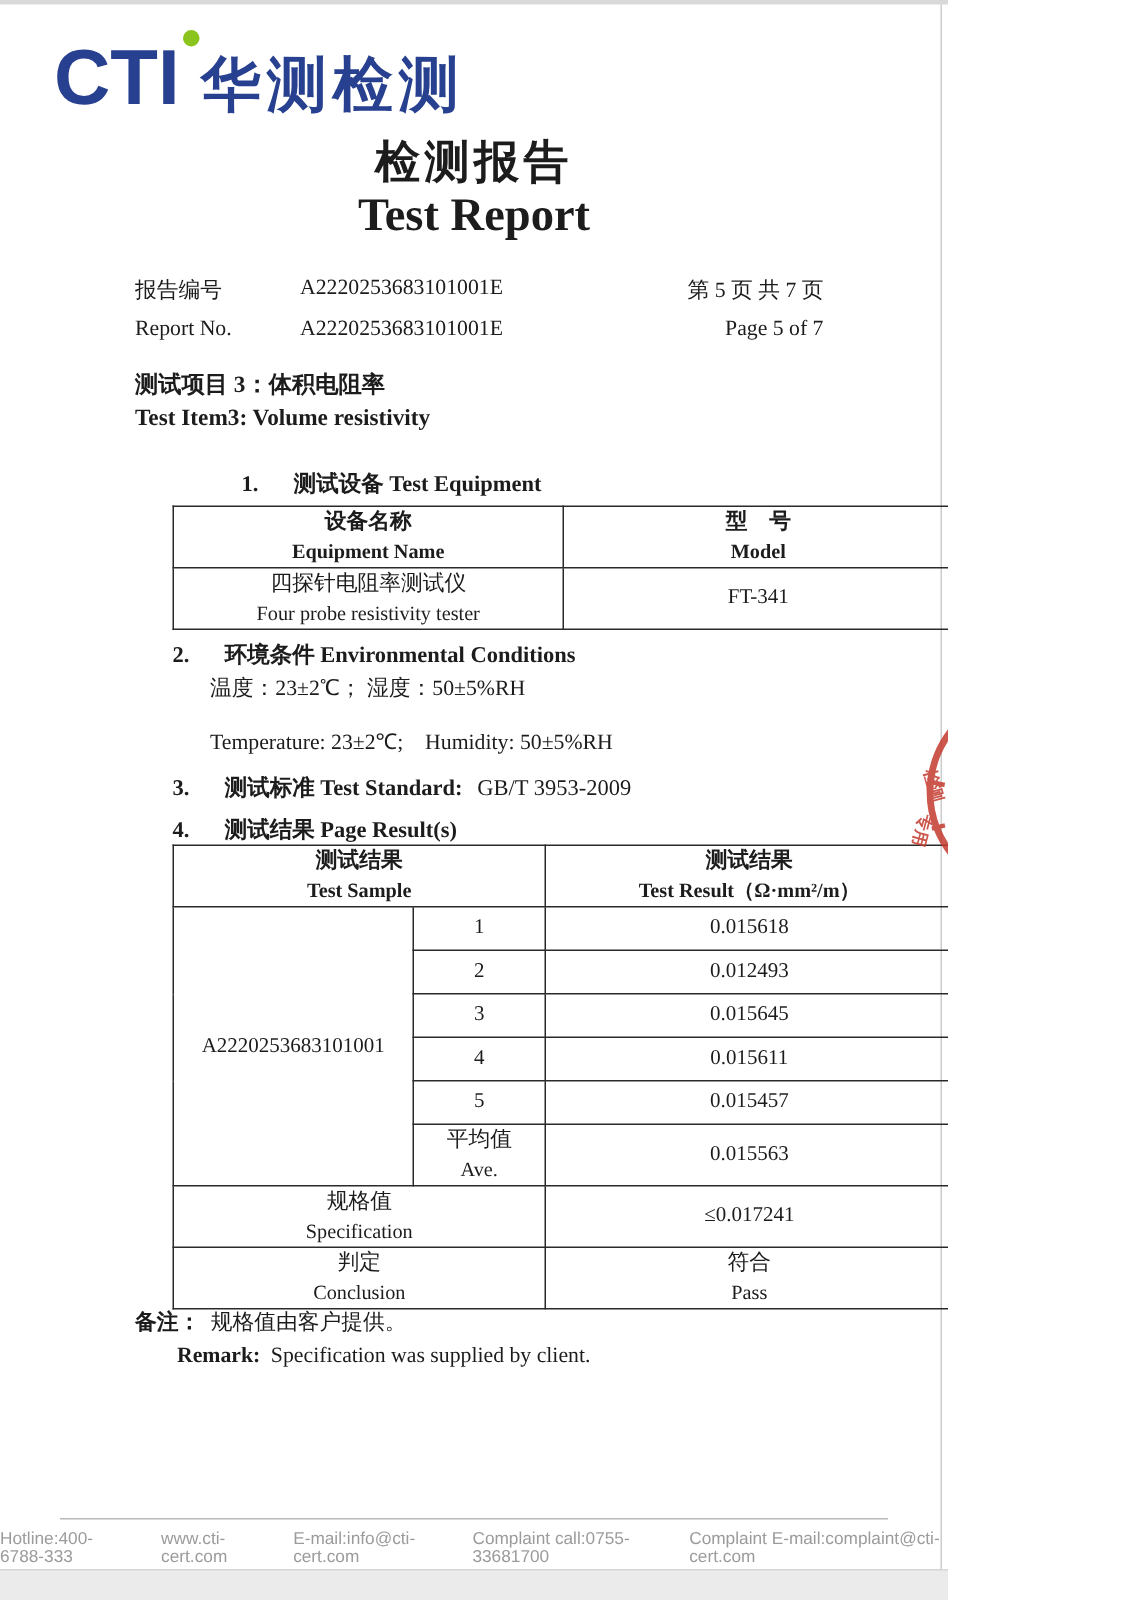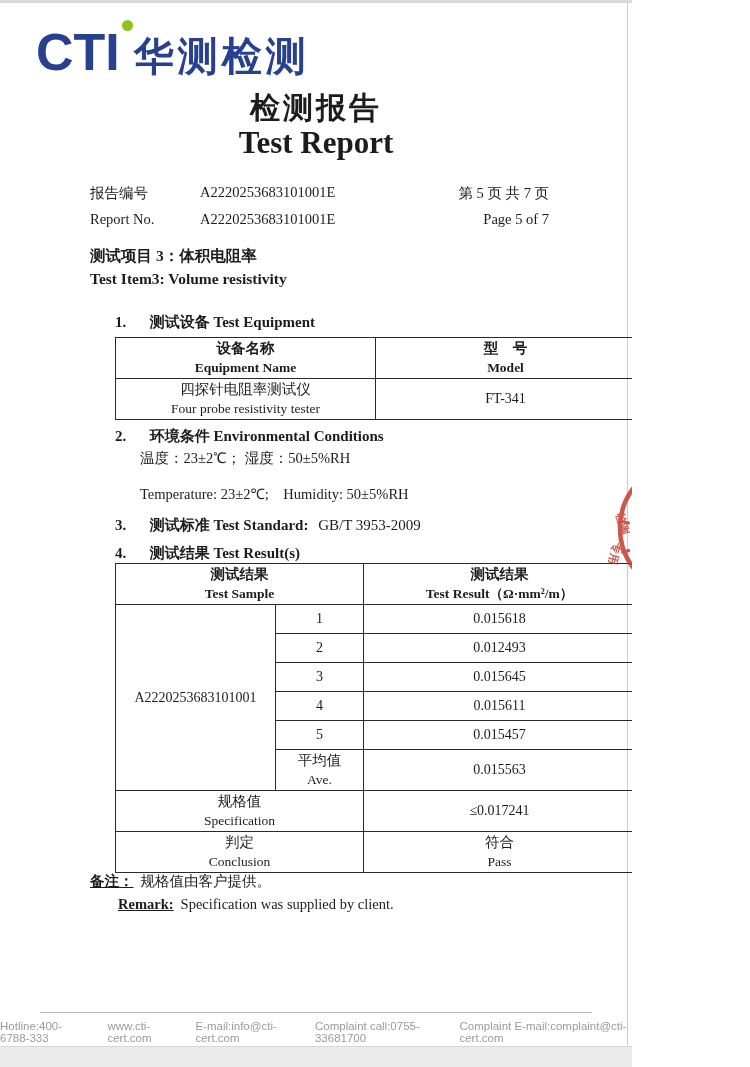--- a/index.html
+++ b/index.html
@@ -27,21 +27,21 @@
   .hdr-right { position:absolute; right:83px; font-size:14.5px; text-align:right; }
   .row1 { top:184px; } .row2 { top:211px; }
 
   
   .item-zh { position:absolute; left:90px; top:246px; font-size:15.5px; font-weight:bold; }
   .item-en { position:absolute; left:90px; top:270px; font-size:15.5px; font-weight:bold; }
 
   
   .sec { position:absolute; left:115px; font-size:15px; font-weight:bold; }
   .sec .sec-no { display:inline-block; width:31px; }
-  .sec1 { top:313px; } .sec2 { top:427px; } .sec3 { top:516px; } .sec4 { top:544px; }
+  .sec1 { top:313px;margin-left:46px; } .sec2 { top:427px; } .sec3 { top:516px; } .sec4 { top:544px; }
   .sec3 .val { font-weight:normal; margin-left:6px; }
 
   .env-line { position:absolute; left:140px; font-size:14.5px; }
   .env-zh { top:449px; } .env-en { top:483px; }
 
   
   table.tbl { position:absolute; left:115px; width:520px; border-collapse:collapse; table-layout:fixed; }
   .tbl td, .tbl th { border:1px solid #2a2a2a; text-align:center; vertical-align:middle; font-weight:normal; padding:1px 2px; }
   .tbl .zh { font-size:14.5px; line-height:19px;text-align:center; }
   .tbl .en { font-size:13.5px; line-height:19px; }
@@ -50,21 +50,21 @@
   .tbl1 { top:337px; }
   .tbl1 tr.hdr  { height:41px; }
   .tbl1 tr.body { height:39px; }
   .tbl2 { top:563px; }
   .tbl2 tr.hdr   { height:40px; }
   .tbl2 tr.rdata { height:29px; }
   .tbl2 tr.tall  { height:41px; }
 
   
   .remark { position:absolute; left:90px; font-size:14.5px; }
-  .remark b { font-weight:bold;text-decoration:underline; }
+  .remark b { font-weight:bold; }
   .remark .txt { margin-left:7px; }
   .rem-zh { top:872px; } .rem-en { top:896px;margin-left:28px; }
 
   
   .footer-line { position:absolute; top:1012px; left:40px; right:40px; height:1px; background:#b8b8b8; }
   .footer { position:absolute; top:1020px; left:0; right:0; display:flex; justify-content:center; gap:17px;
             font-family:"Liberation Sans", sans-serif; font-size:11.5px; color:#9b9b9b; }
 
   
   .seal { position:absolute; right:0; top:458px; }
@@ -134,21 +134,21 @@
   <div class="env-line env-en">Temperature: 23±2℃;&nbsp;&nbsp;&nbsp;&nbsp;Humidity: 50±5%RH</div>
 
   <div class="sec sec3">
     <span class="sec-no">3.</span>
     <span>测试标准 Test Standard:</span>
     <span class="val">GB/T 3953-2009</span>
   </div>
 
   <div class="sec sec4">
     <span class="sec-no">4.</span>
-    <span>测试结果 Test Result(s)</span>
+    <span>测试结果 Page Result(s)</span>
   </div>
 
   <table class="tbl tbl2">
     <colgroup>
         <col style="width:160px">
         <col style="width:88px">
         <col style="width:272px">
       </colgroup>
     <tbody>
       <tr class="hdr">

